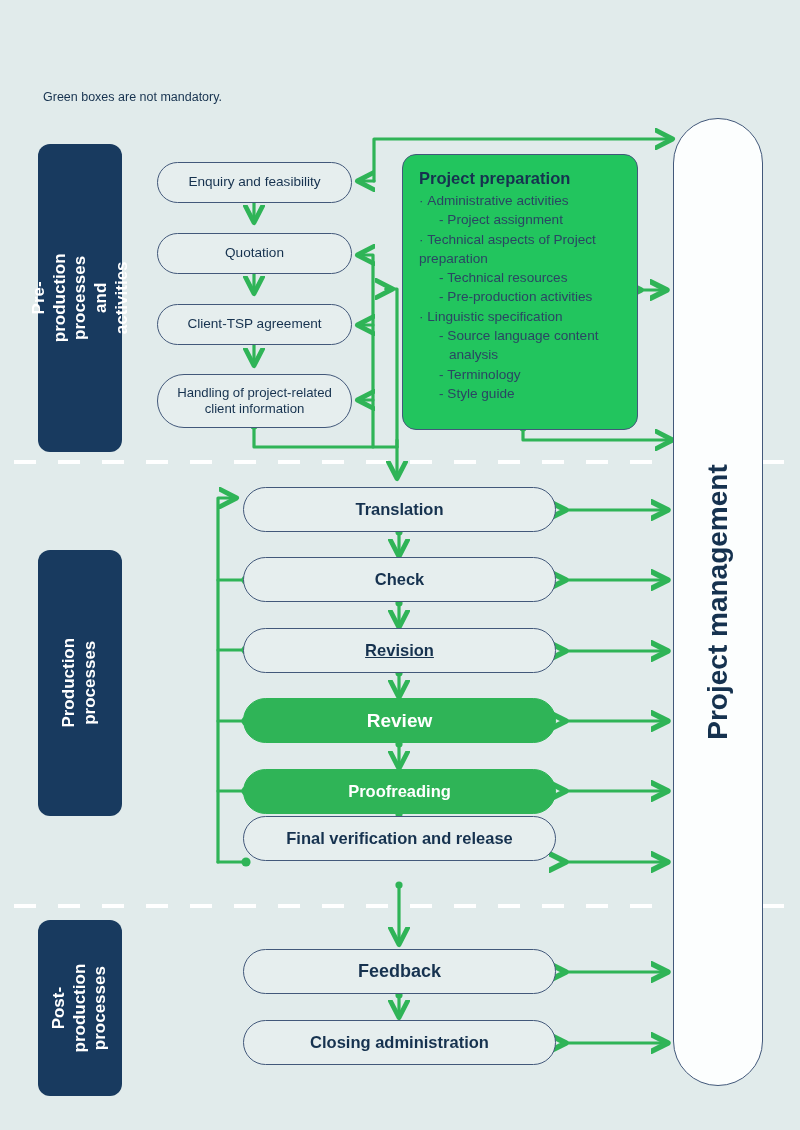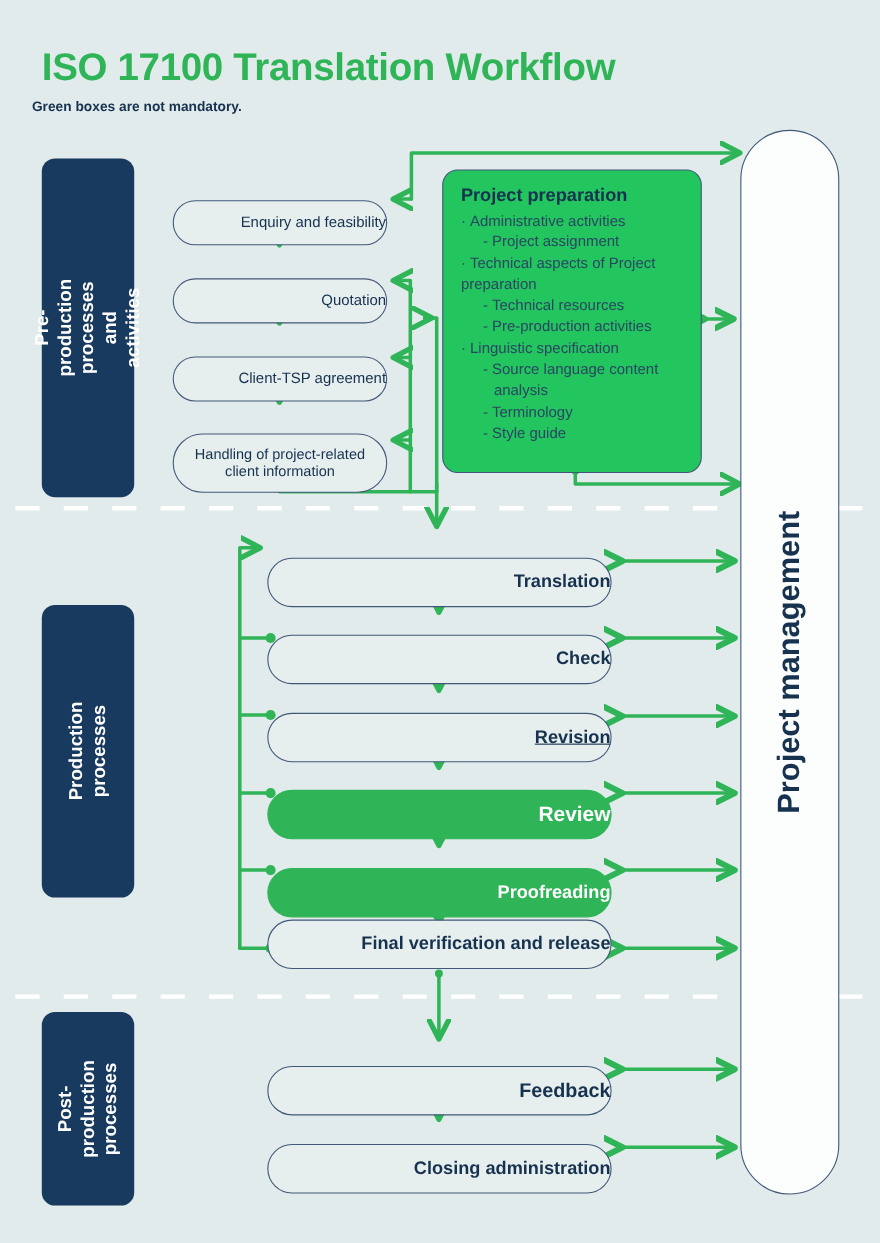--- a/index.html
+++ b/index.html
@@ -13,45 +13,44 @@
   }
   #stage{position:absolute;left:0;top:0;width:800px;height:1130px;}
 
   
   .title{
     position:absolute;left:38px;top:42px;
     font-size:35px;font-weight:bold;letter-spacing:-.3px;
     color:#2FB457;white-space:nowrap;
   }
   .subtitle{
-    position:absolute;left:29px;top:90px;
-    font-size:12.5px;font-weight:bold;color:#16324F;white-space:nowrap;
+    position:absolute;left:43px;top:90px;
+    font-size:12.5px;font-weight:normal;color:#16324F;white-space:nowrap;
   }
 
   
   .band-label{
     position:absolute;
     background:#183A5F;border-radius:12px;
     display:flex;align-items:center;justify-content:center;
   }
   .band-label span{
     color:#ffffff;font-weight:bold;text-align:center;
     transform:rotate(-90deg);white-space:pre-line;line-height:1.22;
   }
 
   
   .node{
     position:absolute;box-sizing:border-box;
     border:1.6px solid #42587A;
     background:#E6EEEE;
     border-radius:999px;
-    display:flex;align-items:center;justify-content:flex-end;
+    display:flex;align-items:center;justify-content:center;
     text-align:center;line-height:1.22;
     color:#16324F;
-    margin-top:20px;
   }
   .node.green{
     background:#2FB457;border-color:#2FB457;color:#ffffff;
   }
   .node.bold{font-weight:bold;}
 
   
   .panel{
     position:absolute;box-sizing:border-box;
     border:1.6px solid #42587A;background:#22c55e;
@@ -84,21 +83,20 @@
   svg.overlay{position:absolute;left:0;top:0;width:800px;height:1130px;pointer-events:none;}
   svg.under{z-index:1;}
   .layer-nodes{position:absolute;left:0;top:0;width:800px;height:1130px;z-index:2;}
   .hdr{z-index:4;}
 </style>
 </head>
 <body>
 
 <div id="stage">
 
-  <div class="title hdr">ISO 17100 Translation Workflow</div>
   <div class="subtitle hdr">Green boxes are not mandatory.</div>
 
   <svg class="overlay under" viewBox="0 0 800 1130" xmlns="http://www.w3.org/2000/svg">
     <defs>
       <marker id="ah" markerWidth="7" markerHeight="7" refX="5.4" refY="3.5" orient="auto" markerUnits="strokeWidth">
         <path d="M0,0.6 L5.6,3.5 L0,6.4" fill="none" stroke="#2FB457" stroke-width="1.5" stroke-linecap="round" stroke-linejoin="round"></path>
       </marker>
       <marker id="ahs" markerWidth="7" markerHeight="7" refX="5.4" refY="3.5" orient="auto" markerUnits="strokeWidth">
         <path d="M0,0.8 L5.4,3.5 L0,6.2" fill="none" stroke="#2FB457" stroke-width="1.7" stroke-linecap="round" stroke-linejoin="round"></path>
       </marker>

